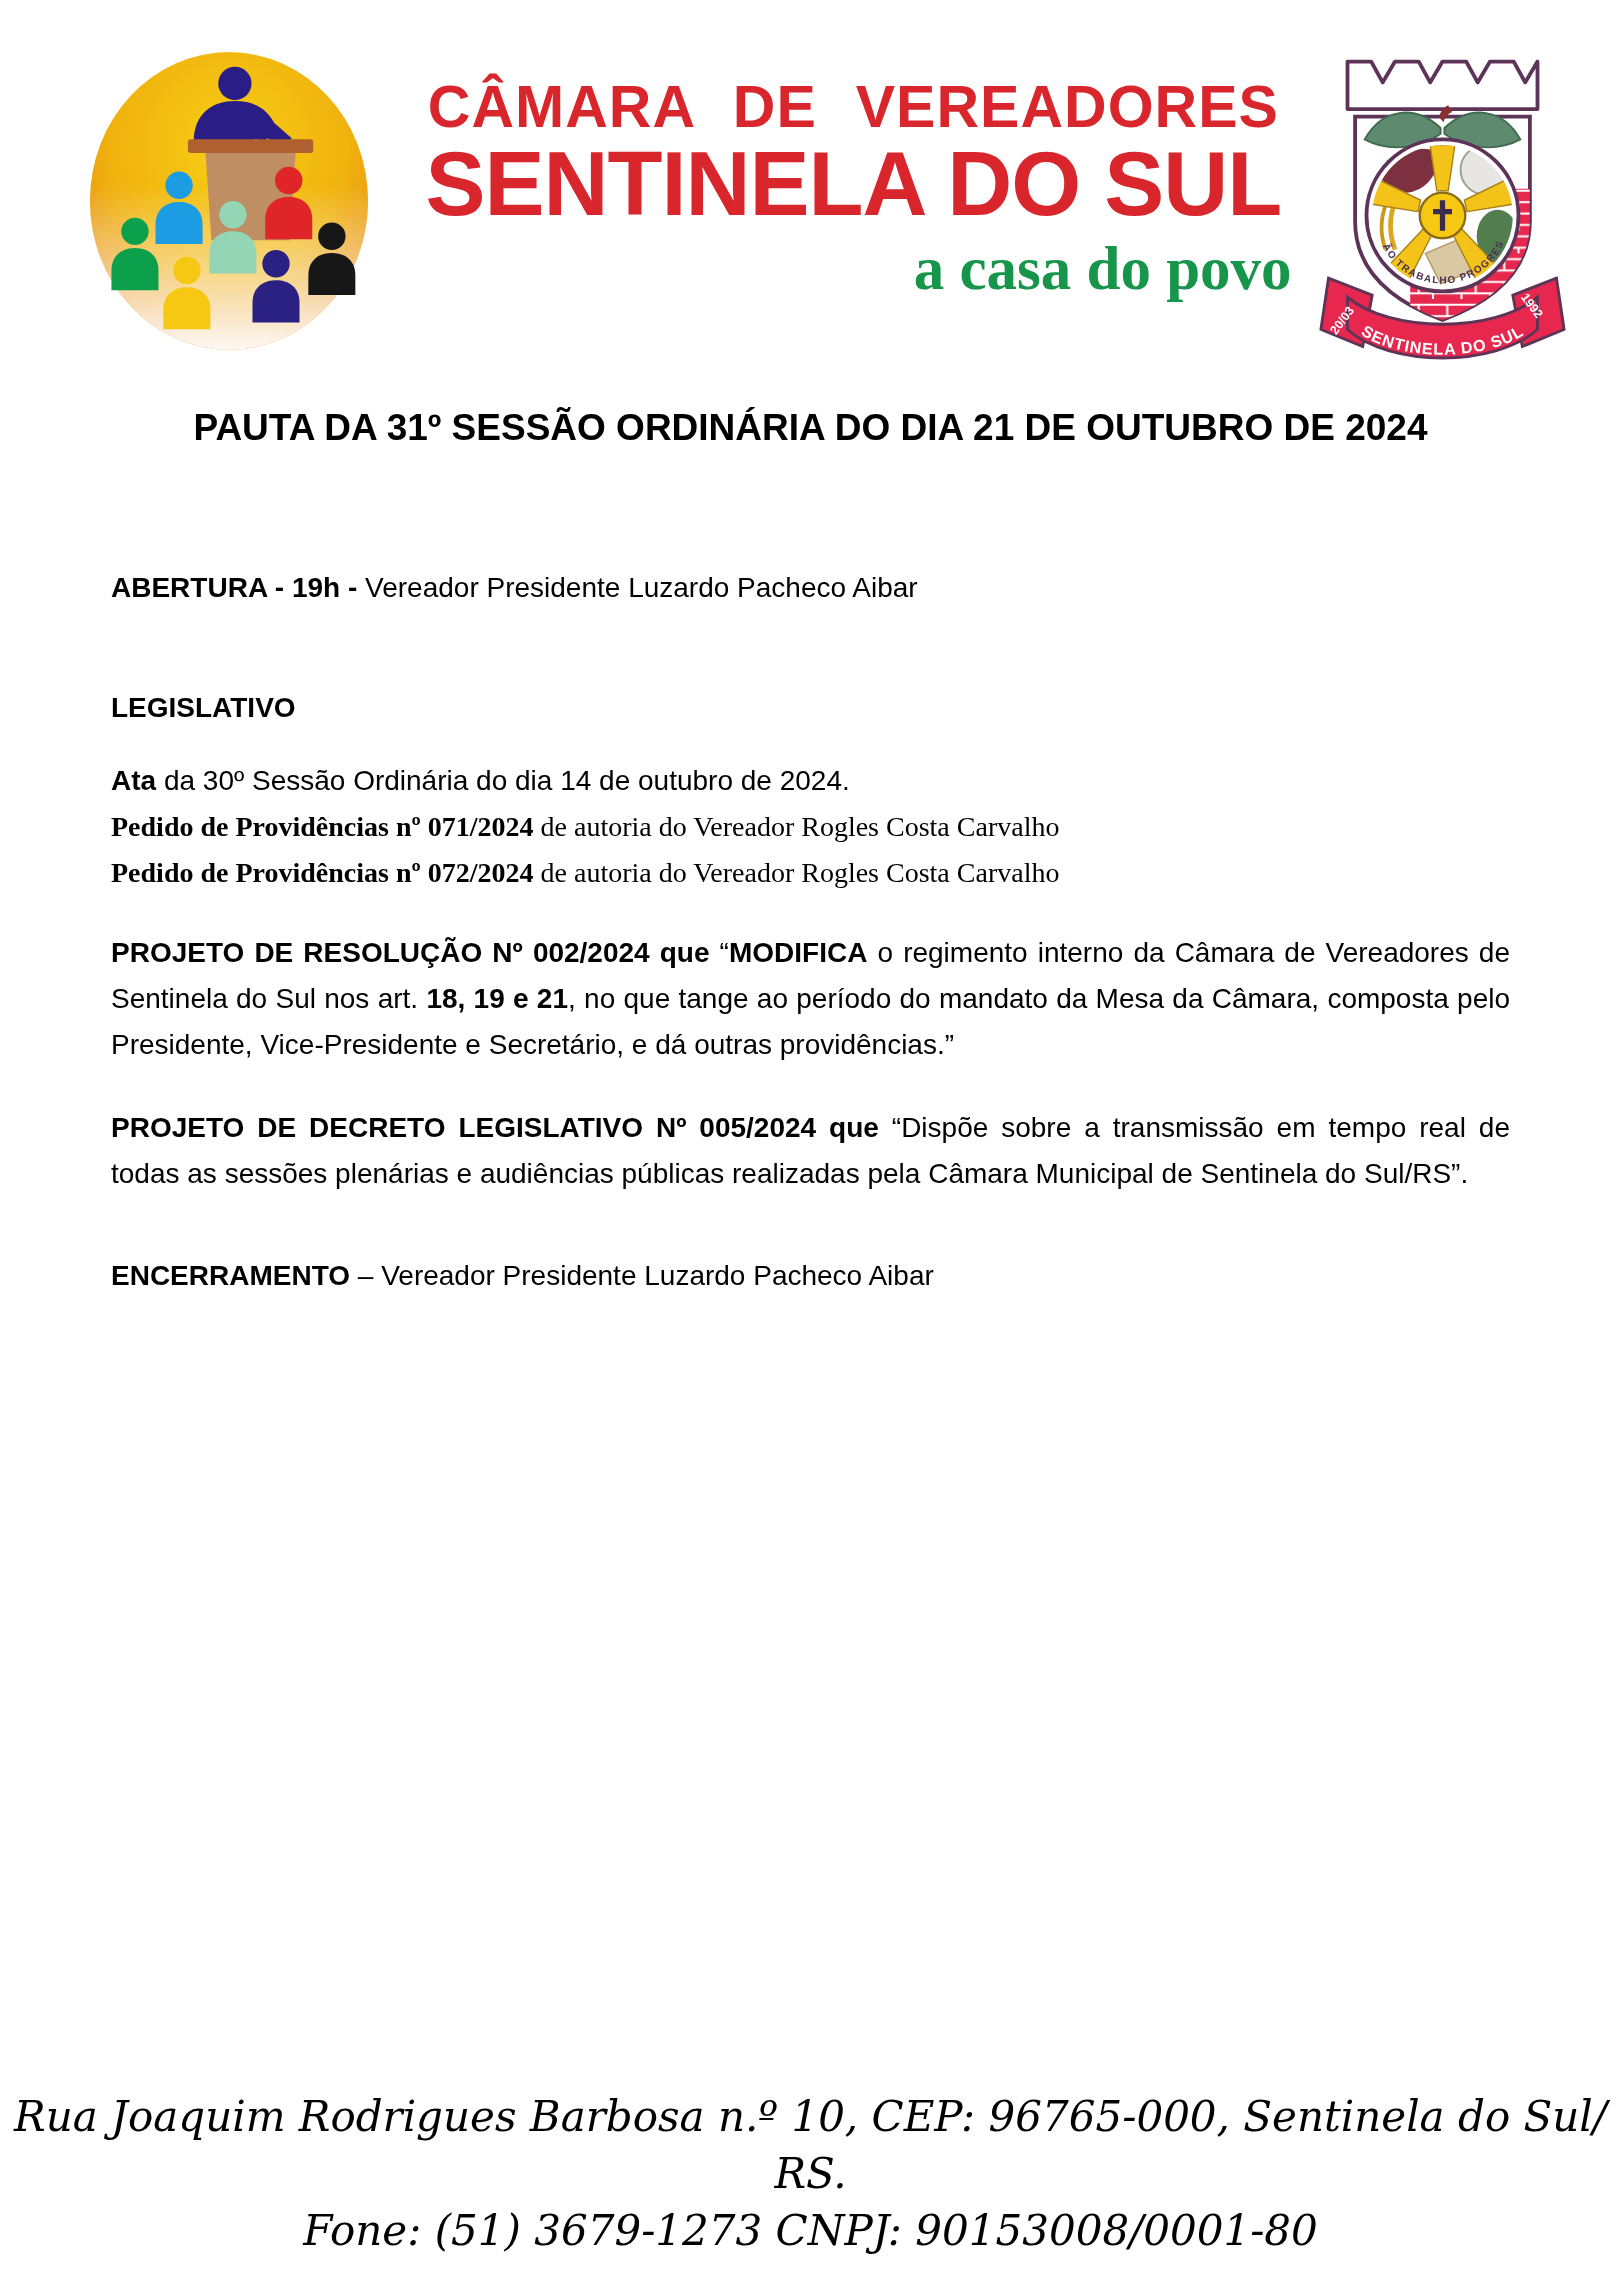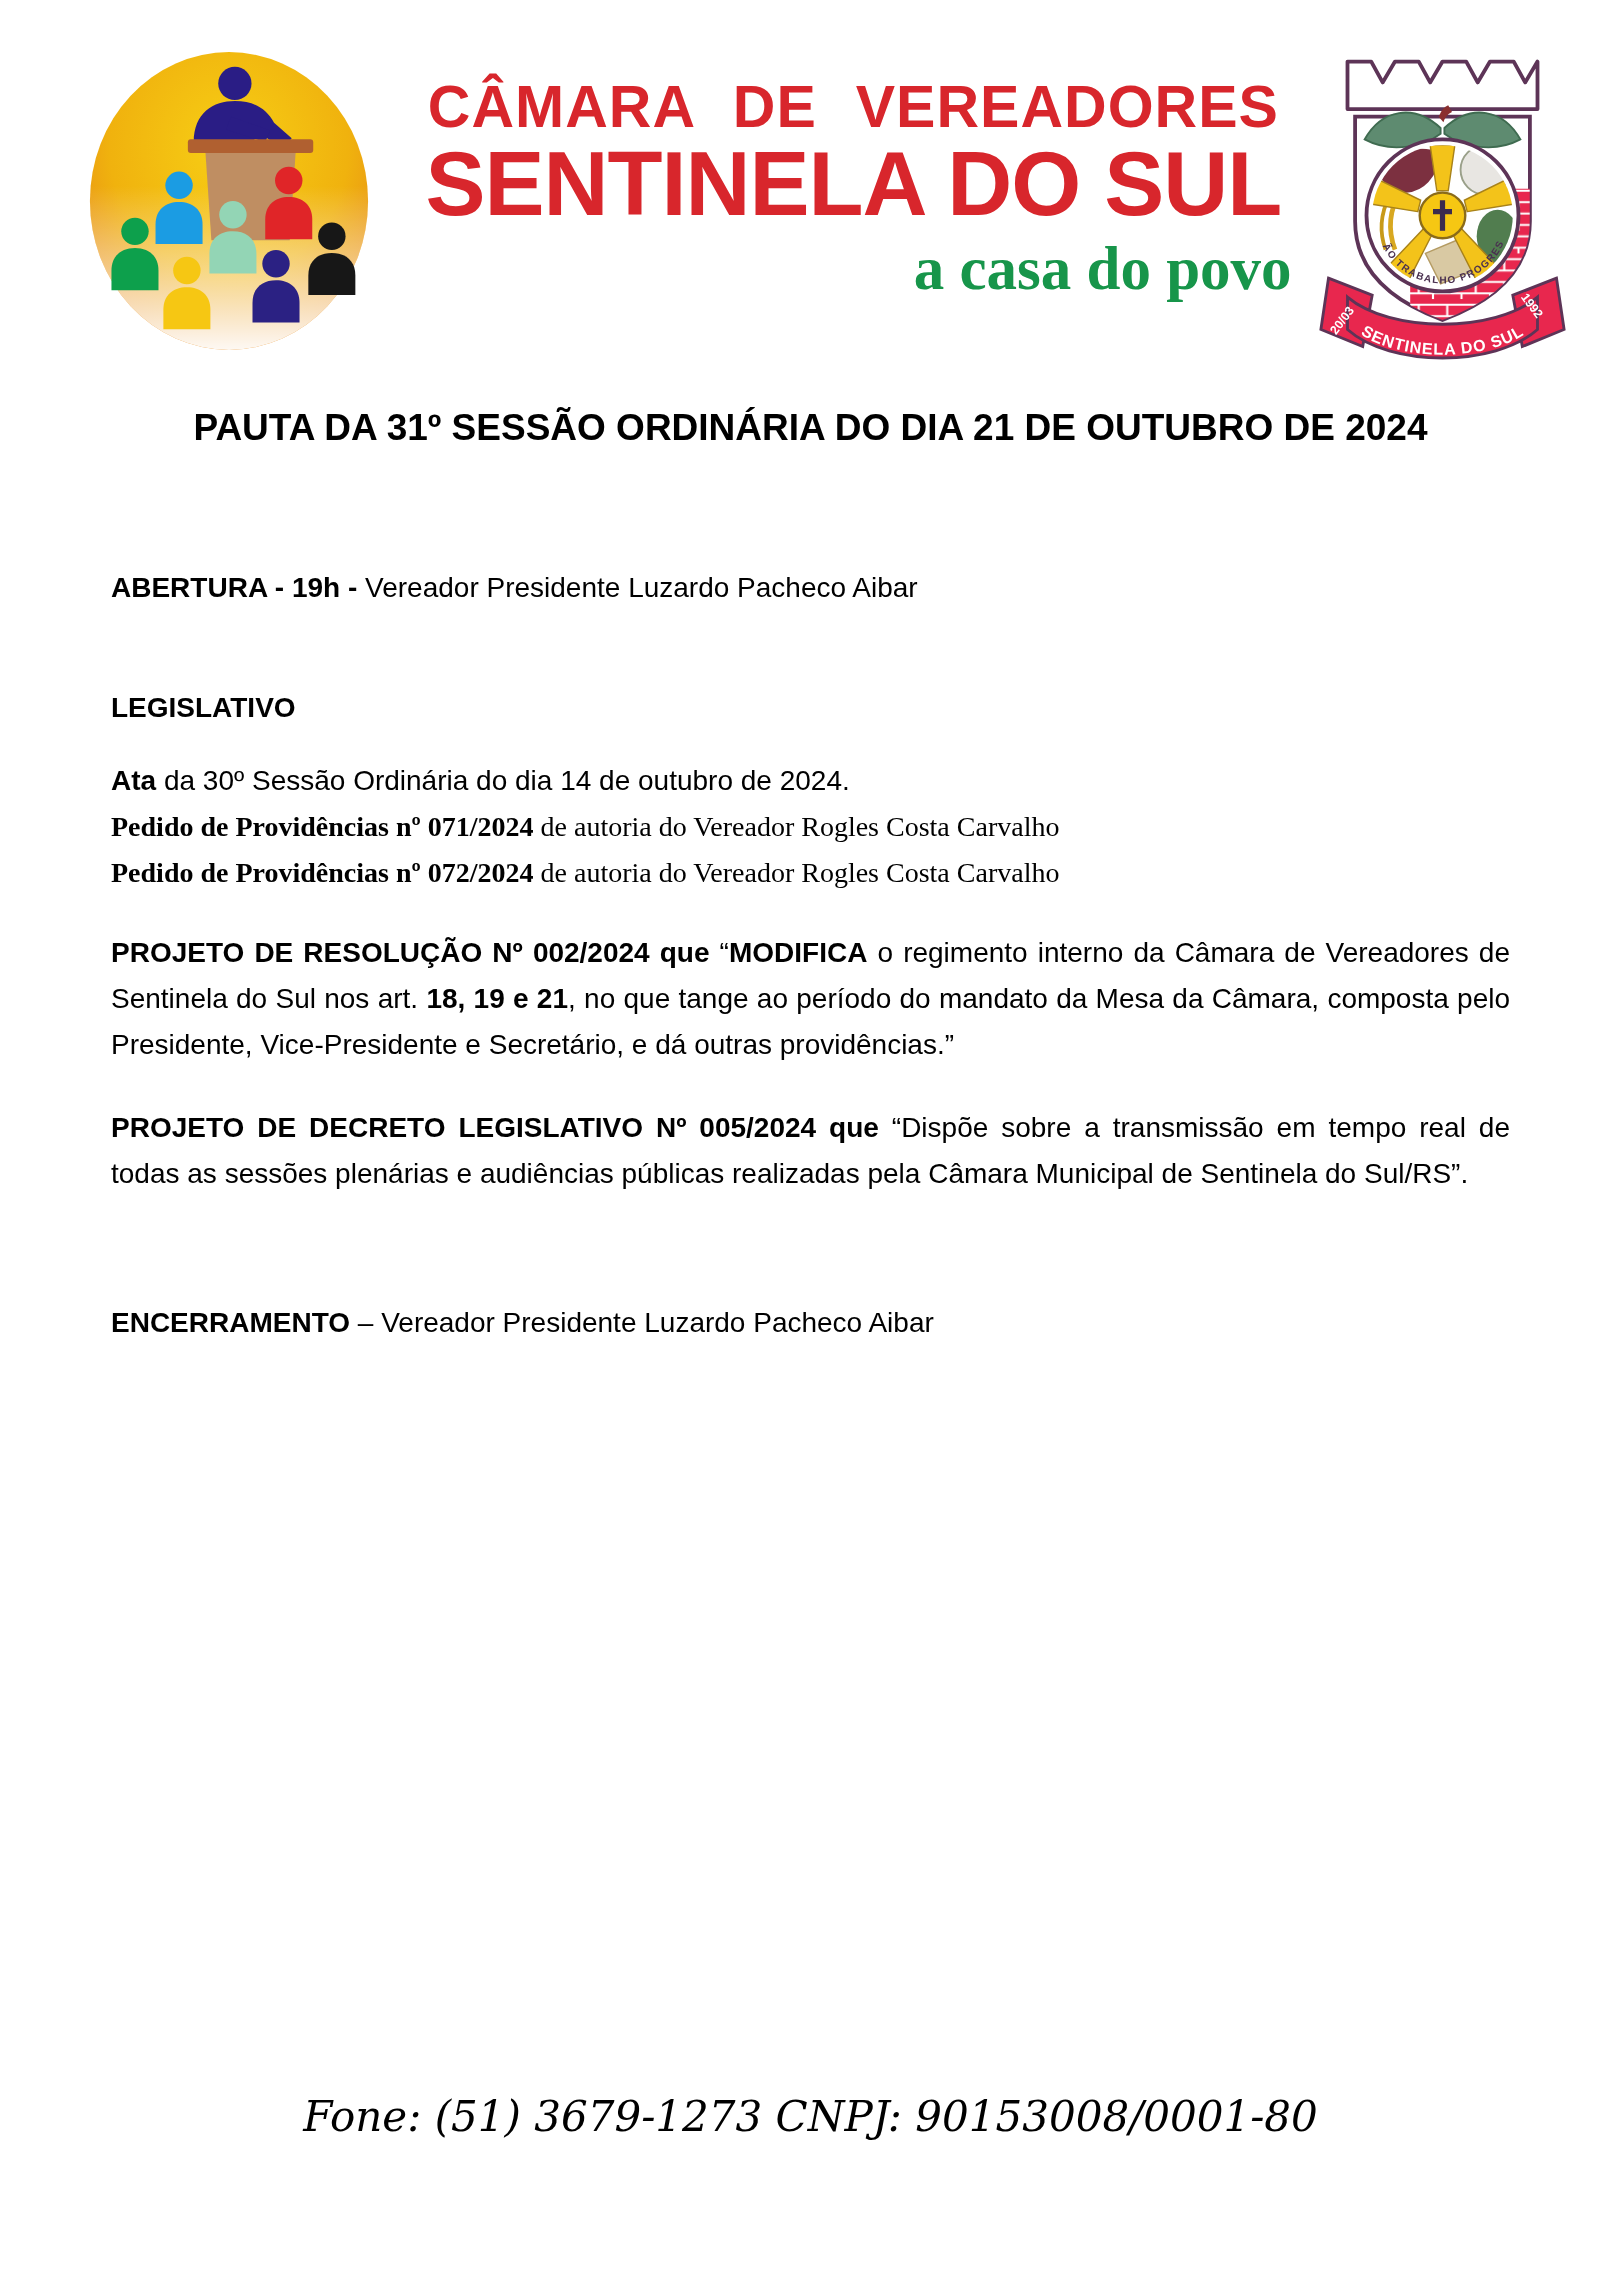--- a/index.html
+++ b/index.html
@@ -16,21 +16,21 @@
   .doc-title{text-align:center;font-size:37px;font-weight:bold;margin:45px 0 0 0;}
   .content{padding:0 111px;}
   .line{font-size:28px;line-height:46px;margin:0;}
   .line b{font-weight:bold;}
   .abertura{margin-top:116px;}
   .expediente{margin-top:74px;}
   .ata{margin-top:27.4px;}
   .pedido{font-family:Liberation Serif, serif;}
   .proj1{margin-top:34px;text-align:justify;}
   .proj2{margin-top:37px;text-align:justify;}
-  .encerramento{margin-top:103px;}
+  .encerramento{margin-top:56px;}
   .footer{position:absolute;left:0;right:0;top:2088px;text-align:center;
           font-family:"DejaVu Serif","Liberation Serif",serif;font-style:italic;
           font-size:42px;line-height:57px;}
   svg text{font-family:"Liberation Sans",sans-serif;}
 </style>
 </head>
 <body>
 
 <div class="page">
 
@@ -149,17 +149,18 @@
     <p class="line expediente"><b>LEGISLATIVO</b></p>
     <p class="line ata"><b>Ata</b><span> da 30º Sessão Ordinária do dia 14 de outubro de 2024.</span></p>
     <p class="line pedido"><b>Pedido de Providências nº 071/2024</b><span> de autoria do Vereador Rogles Costa Carvalho</span></p>
     <p class="line pedido"><b>Pedido de Providências nº 072/2024</b><span> de autoria do Vereador Rogles Costa Carvalho</span></p>
     <p class="line proj1"><b>PROJETO DE RESOLUÇÃO Nº 002/2024 que</b><span> “</span><b>MODIFICA</b><span> o regimento interno da Câmara de Vereadores de Sentinela do Sul nos art. </span><b>18, 19 e 21</b><span>, no que tange ao período do mandato da Mesa da Câmara, composta pelo Presidente, Vice-Presidente e Secretário, e dá outras providências.”</span></p>
     <p class="line proj2"><b>PROJETO DE DECRETO LEGISLATIVO Nº 005/2024 que</b><span> “Dispõe sobre a transmissão em tempo real de todas as sessões plenárias e audiências públicas realizadas pela Câmara Municipal de Sentinela do Sul/RS”.</span></p>
     <p class="line encerramento"><b>ENCERRAMENTO</b><span> – Vereador Presidente Luzardo Pacheco Aibar</span></p>
   </div>
 
   <div class="footer">
+    <div>Rua Joaquim Rodrigues Barbosa n.º 10, CEP: 96765-000,  Sentinela do Sul/ RS.</div>
     <div>Fone: (51) 3679-1273 CNPJ: 90153008/0001-80</div>
   </div>
 
 </div>
 
 
 </body></html>

